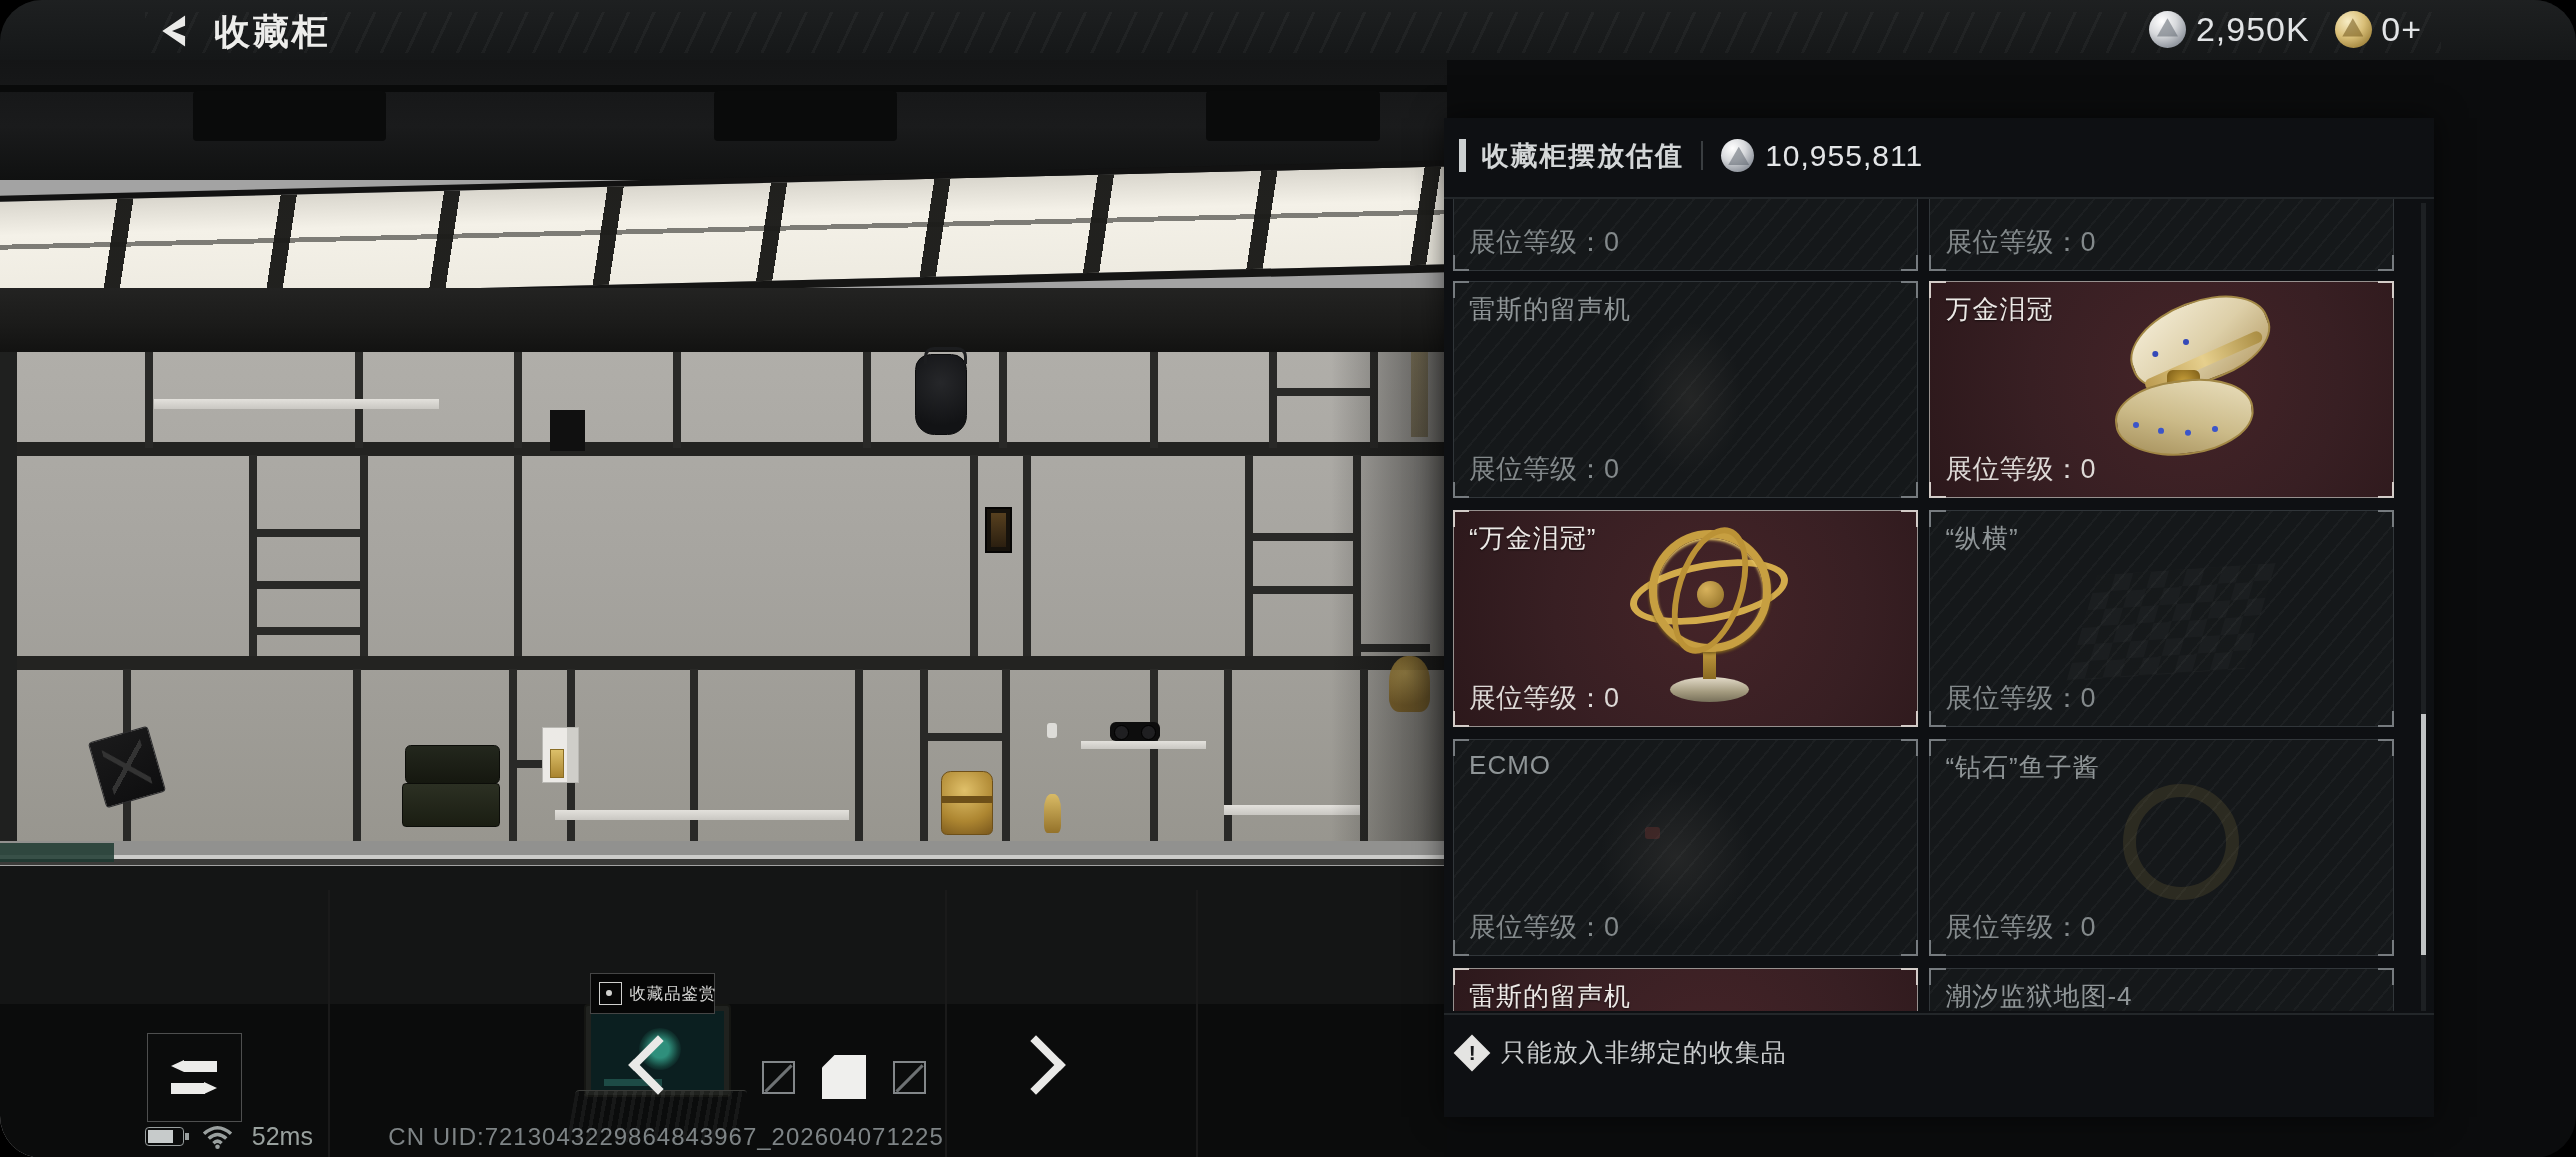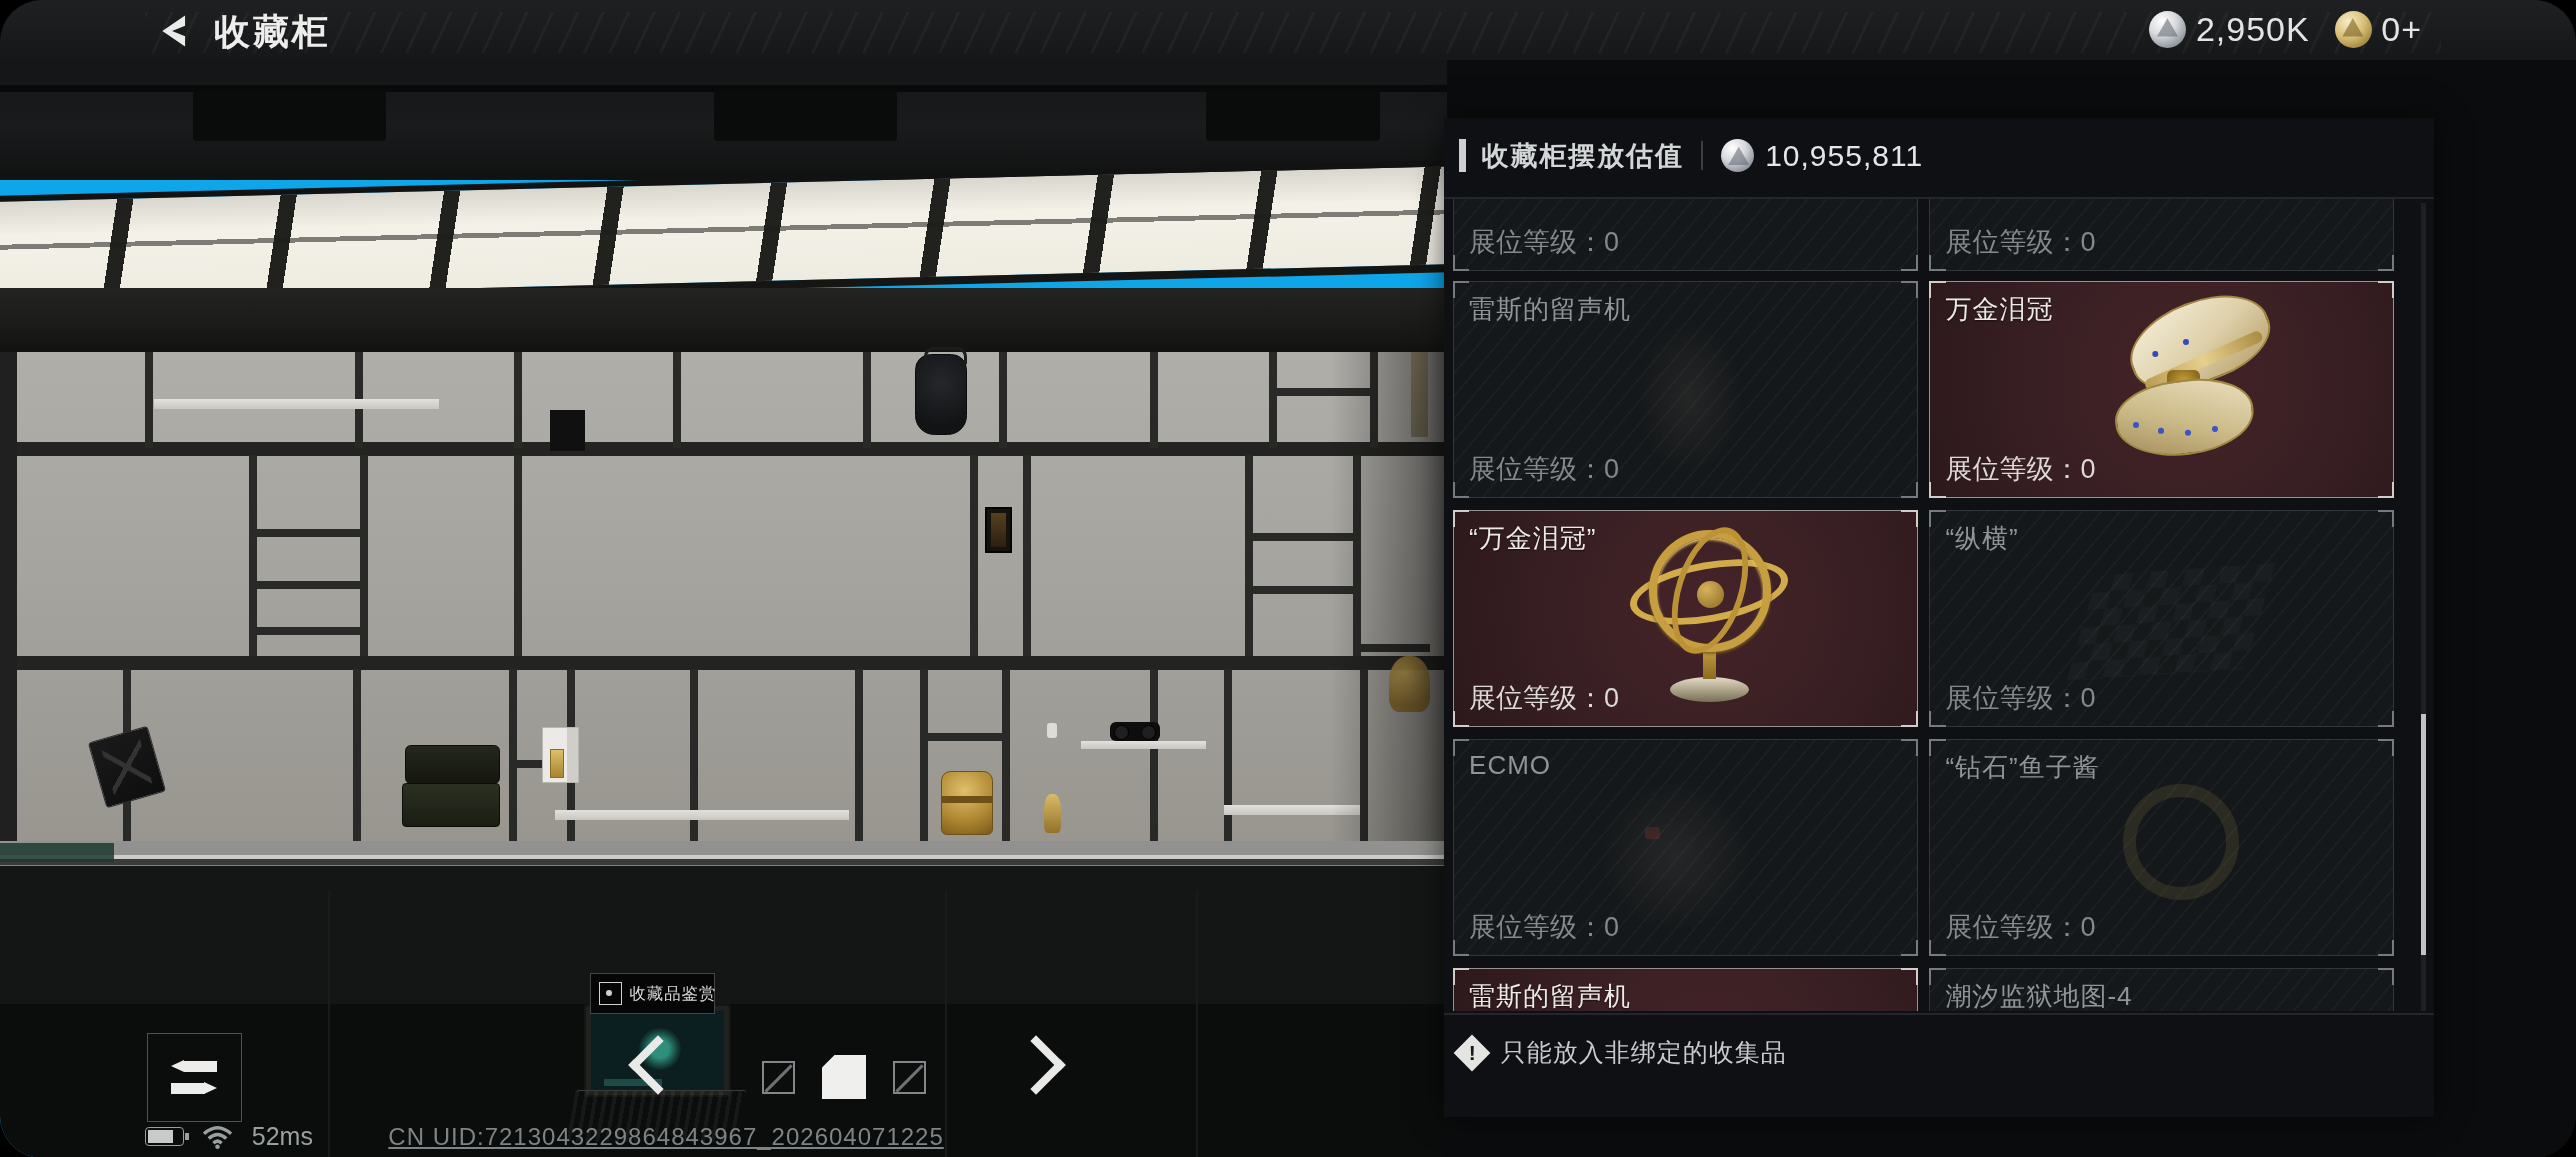--- a/index.html
+++ b/index.html
@@ -23,21 +23,21 @@
   .coin { width:37px; height:37px; border-radius:50%; position:relative; }
   .coin-silver { background:radial-gradient(circle at 35% 28%, #ffffff, #d7d9dc 40%, #989da5 72%, #6f747c); }
   .coin-gold   { background:radial-gradient(circle at 35% 28%, #f7ecc4, #d9bf78 45%, #a98d46 75%, #7d6529); }
   .coin::after { content:""; position:absolute; left:7.7px; top:7.7px; width:21px; height:18.3px;
             clip-path:polygon(50% 0, 100% 100%, 0 100%); }
   .coin-silver::after { background:rgba(95,102,112,0.55); }
   .coin-gold::after   { background:rgba(122,95,35,0.6); }
   .currency-value { font-size:34px; color:#e2e4e6; letter-spacing:1px; }
 
   
-  .scene { position:absolute; left:0; top:60px; width:1447px; height:1098px; background:#0ea5e9; }
+  .scene { position:absolute; left:0; top:60px; width:1447px; height:1098px; background:#a3a3a3; }
   .ceiling { position:absolute; left:0; top:0; width:1447px; height:120px;
             background:linear-gradient(180deg,#141516,#1a1b1c 55%,#101111);
             }
   .ceiling .vent { position:absolute; top:31px; height:50px; background:#0a0b0b; border-radius:3.9px; }
   .girder { position:absolute; left:0; top:25px; width:1447px; height:6.8px; background:#090a0a; }
   .skylight { position:absolute; left:-29px; top:118px; width:1505px; height:112px;
             transform:rotate(-1.4deg);
             background:
               linear-gradient(180deg, transparent 0 44%, rgba(28,28,25,0.55) 44% 49%, transparent 49%),
               repeating-linear-gradient(100deg, transparent 0 145px, rgba(22,22,20,0.95) 145px 161px),
@@ -137,21 +137,21 @@
   .swap-icon .b::after { content:""; position:absolute; right:-12.5px; top:-1px;
            border-left:13.5px solid #ececea; border-top:6.8px solid transparent; border-bottom:6.8px solid transparent; }
 
   
   .statusbar { position:absolute; left:145px; top:1117px; height:39px; display:flex; align-items:center;
            gap:17.4px; z-index:8; color:#8d9394; }
   .battery { position:relative; width:39px; height:19.3px; border:1.9px solid #9aa0a0; border-radius:3.9px; }
   .battery::before { content:""; position:absolute; left:1.9px; top:1.9px; bottom:1.9px; width:25px; background:#c7cbcb; }
   .battery::after { content:""; position:absolute; right:-5.8px; top:4.8px; width:3.9px; height:7.7px; background:#9aa0a0; }
   .ping { font-size:25px; color:#99a19e; }
-  .uid { font-size:24px; color:#7e8486; margin-left:58px; letter-spacing:1px;text-decoration:underline; }
+  .uid { font-size:24px; color:#7e8486; margin-left:58px; letter-spacing:1px; }
 
   
   .panel { position:absolute; left:1444px; top:118px; width:990px; height:999px; z-index:20;
            background:#0e1013; box-shadow:0 0 29px rgba(0,0,0,0.6); }
   .panel-header { position:absolute; left:0; top:0; width:100%; height:75px; display:flex; align-items:center; }
   .accent-bar { width:6.8px; height:33px; background:#ccd0d1; margin-left:15.4px; }
   .panel-title { font-size:27px; color:#d3d6d7; margin-left:15.4px; letter-spacing:1.9px; font-weight:bold; }
   .vdiv { width:1.9px; height:29px; background:#3a3e41; margin:0 17.4px; }
   .panel-value { font-size:30px; color:#e3e5e7; margin-left:11.6px; letter-spacing:1px; }
   .hdr-coin { width:33px; height:33px; }

